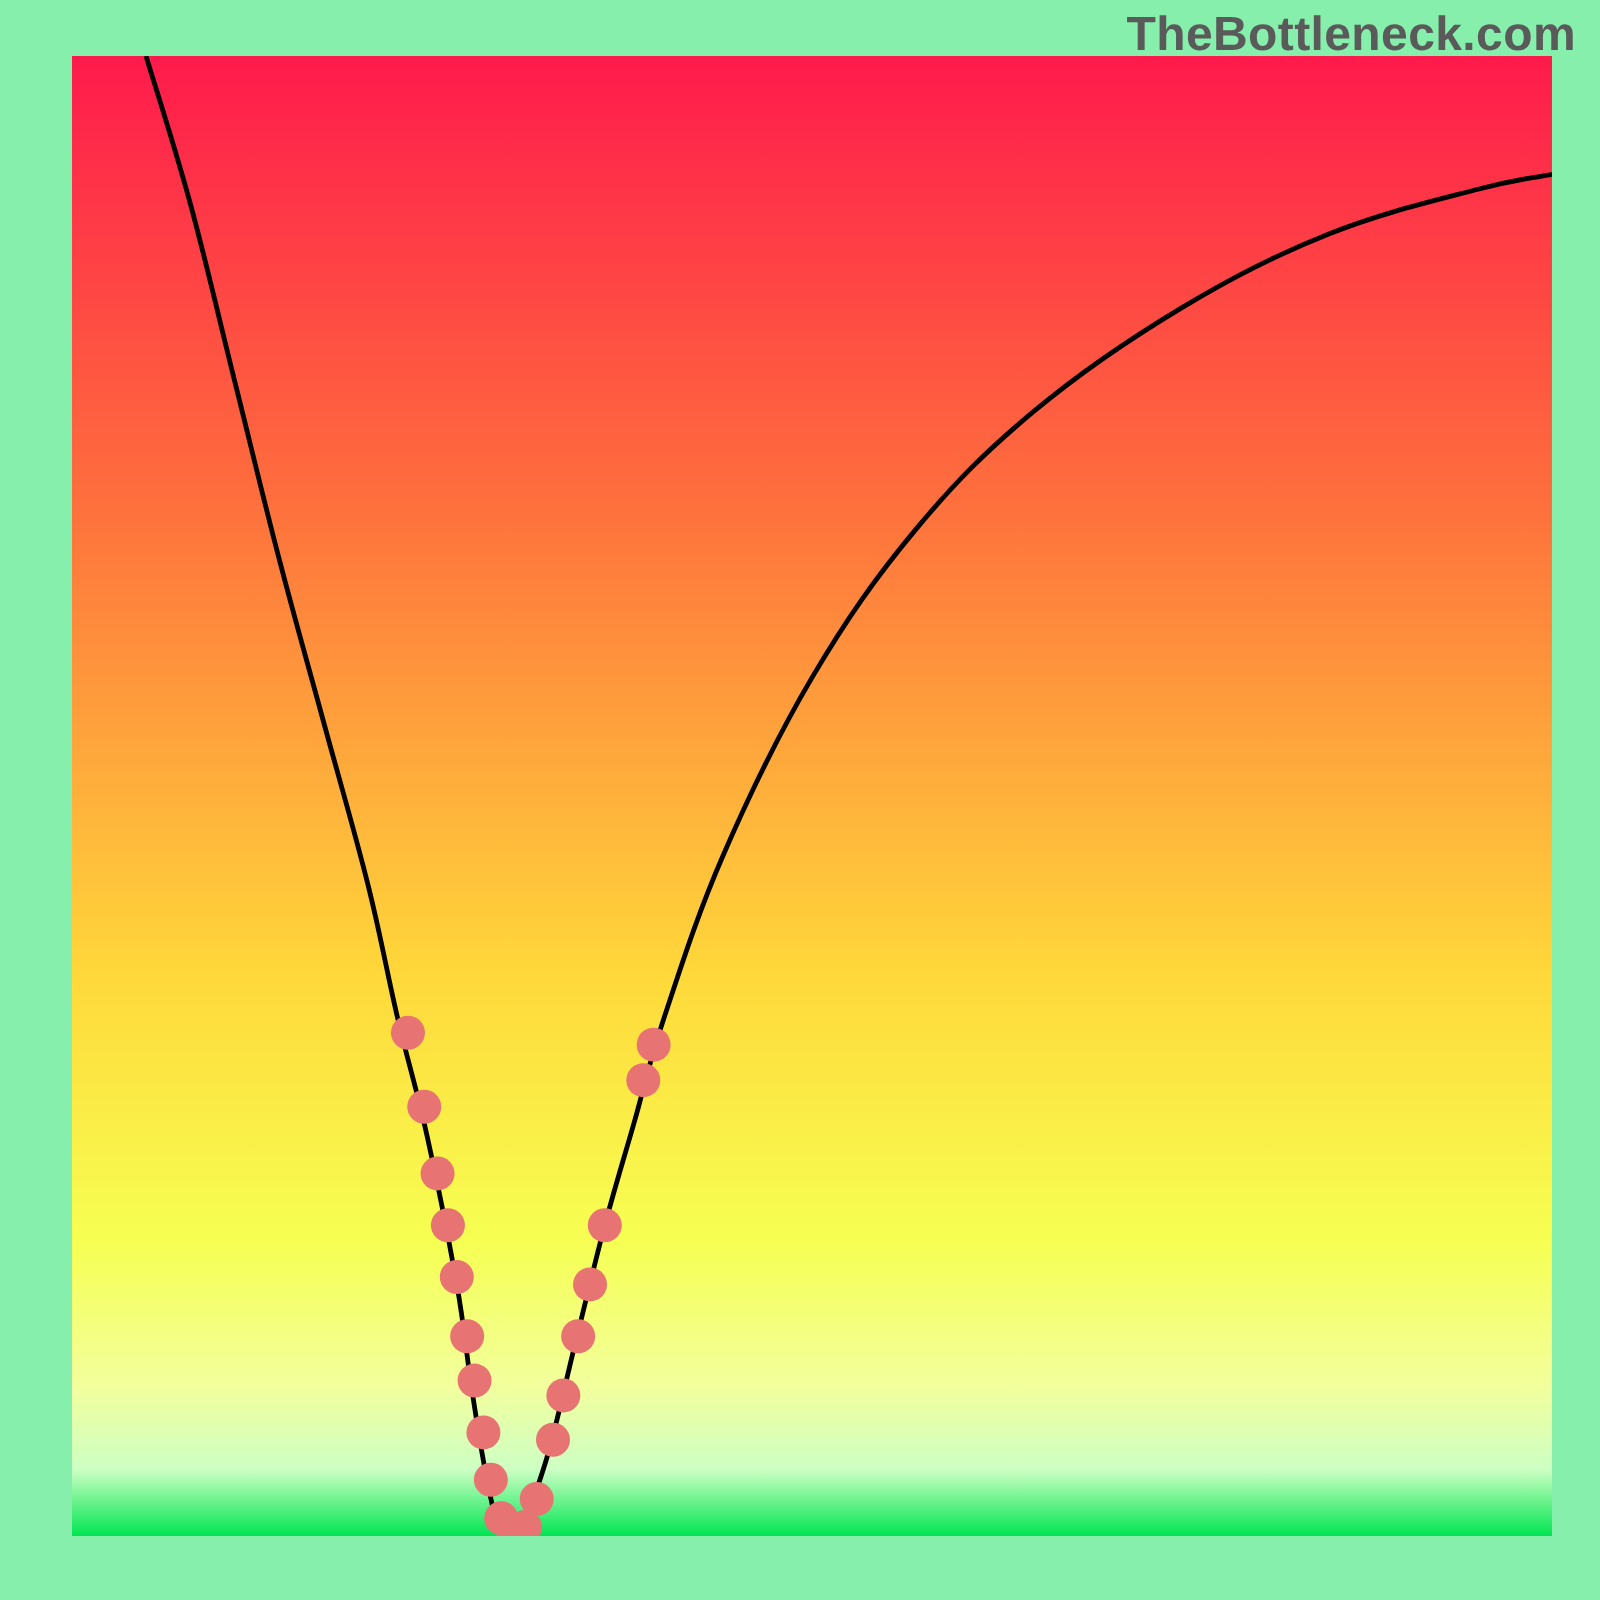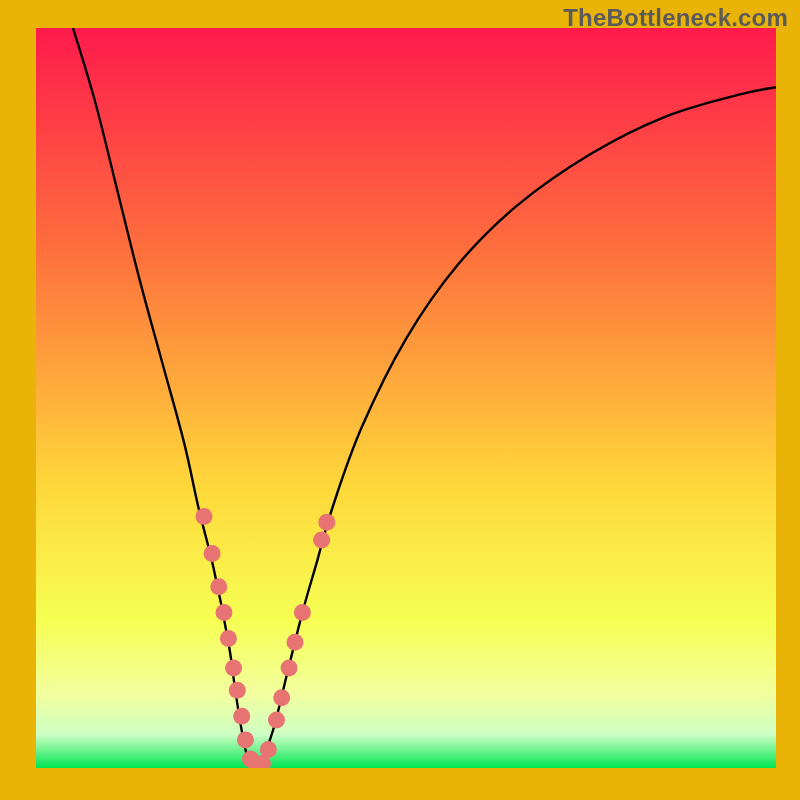--- a/index.html
+++ b/index.html
@@ -10,21 +10,21 @@
     overflow: hidden;
     background: #000;
     font-family: Arial, Helvetica, sans-serif;
   }
   .frame {
     position: absolute;
     left: 0;
     top: 0;
     width: 800px;
     height: 800px;
-    background: #eab308;
+    background: #86efac;
   }
   .plot {
     position: absolute;
     left: 36px;
     top: 28px;
     width: 740px;
     height: 740px;
   }
   .bg {
     position: absolute;

